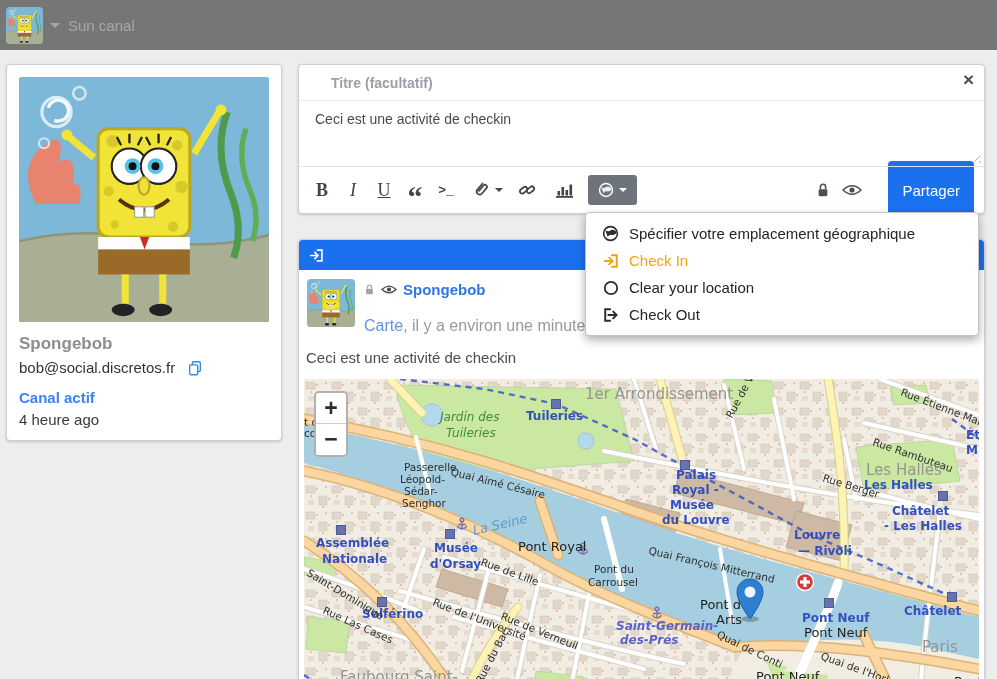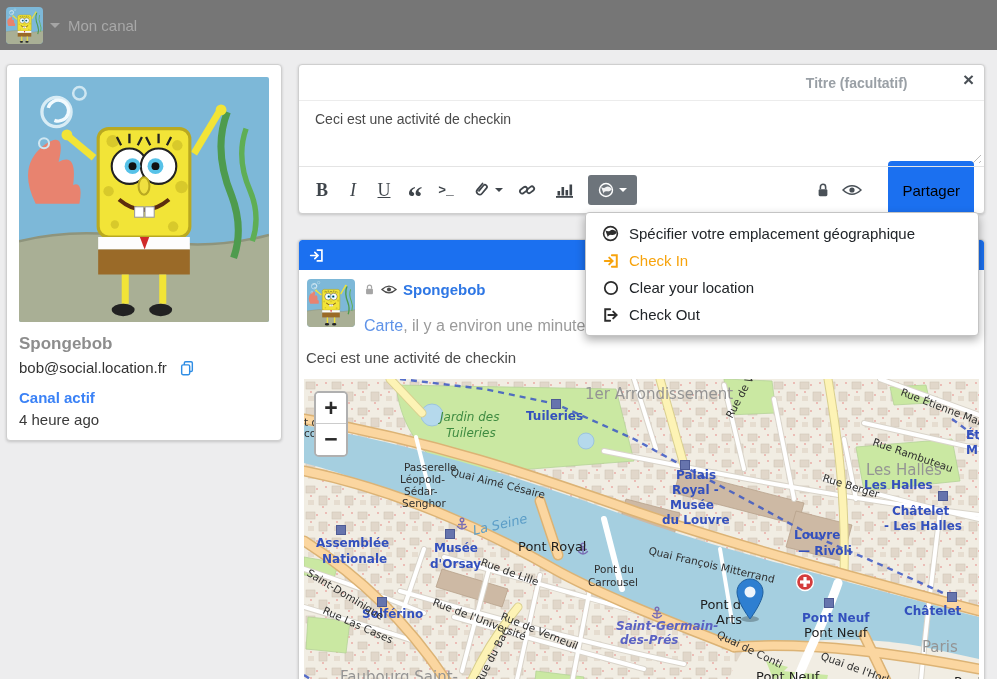--- a/index.html
+++ b/index.html
@@ -26,37 +26,37 @@
   .side-status{margin-top:13px;font-size:15px;font-weight:bold;color:#3b82f6;}
   .side-time{margin-top:5px;font-size:15px;color:#3a3a3a;}
 
   
   .main{position:absolute;left:298px;top:64px;width:687px;}
 
   
   .composer{position:relative;width:687px;}
   .composer .close-x{position:absolute;top:5px;right:10px;font-size:19px;font-weight:bold;color:#4a5056;cursor:pointer;line-height:1;}
   .title-row{height:36px;border-bottom:1px solid #ececec;}
-  .title-input{width:90%;height:100%;border:0;outline:none;padding:0 8px;font-size:14px;color:#15803d;background:transparent;text-align:right;}
+  .title-input{width:90%;height:100%;border:0;outline:none;padding:0 32px;font-size:14px;color:#15803d;background:transparent;}
   .title-input::placeholder{color:#9aa0a6;font-weight:bold;opacity:1;}
   .body-row{position:relative;height:66px;border-bottom:1px solid #e4e4e4;}
   .body-ta{width:100%;height:100%;border:0;outline:none;resize:none;padding:10px 16px;font-size:14px;color:#4a4a4a;background:transparent;}
   .grip{position:absolute;right:3px;bottom:3px;width:12px;height:12px;background:repeating-linear-gradient(135deg,transparent 0 3px,#b9b9b9 3px 4px);clip-path:polygon(100% 0,100% 100%,0 100%);cursor:nwse-resize;}
   .toolbar{height:46px;display:flex;align-items:center;padding:0 10px;}
   .tb{min-width:26px;height:30px;display:flex;align-items:center;justify-content:center;margin-right:5px;color:#3f454b;cursor:pointer;border-radius:3px;}
   .tb-b{font-family:"Liberation Serif",serif;font-weight:bold;font-size:18px;}
   .tb-i{font-family:"Liberation Serif",serif;font-style:italic;font-size:18px;}
   .tb-u{font-family:"Liberation Serif",serif;font-size:18px;text-decoration:underline;}
   .tb-q{font-family:"Liberation Serif",serif;font-weight:bold;font-size:30px;line-height:10px;padding-top:14px;}
   .tb-c{font-family:"Liberation Mono",monospace;font-weight:bold;font-size:13px;}
   .tb .mini-caret{width:0;height:0;border-left:4px solid transparent;border-right:4px solid transparent;border-top:4px solid #3f454b;margin-left:5px;}
   .tb-globe{background:#6d747b;color:#fff;padding:0 10px;margin-left:6px;}
   .tb-globe .mini-caret{border-top-color:#fff;}
   .tb-spacer{flex:1;}
-  .share-btn{background:var(--primary);color:#000000;border:0;border-radius:4px;font-size:15px;padding:21px 14px;cursor:pointer;margin-left:14px;}
+  .share-btn{background:var(--primary);color:#ffffff;border:0;border-radius:4px;font-size:15px;padding:21px 14px;cursor:pointer;margin-left:14px;}
   .tb-right{margin-right:12px;cursor:pointer;display:flex;align-items:center;}
 
   
   .dropdown{position:absolute;left:585px;top:212px;width:394px;background:#fff;border:1px solid #c4c4c4;border-radius:4px;box-shadow:0 4px 10px rgba(0,0,0,.32);padding:7px 0;z-index:50;}
   .menu-item{display:flex;align-items:center;gap:9px;padding:5px 15px;font-size:15px;color:#212529;cursor:pointer;white-space:nowrap;}
   .menu-item .mi-icon{width:19px;display:flex;justify-content:center;}
   .menu-item.orange{color:var(--orange);}
 
   
   .post-card{position:relative;margin-top:25px;width:687px;height:470px;overflow:hidden;}
@@ -141,32 +141,32 @@
     </defs>
   </svg>
 
   <nav class="navbar">
     <span class="nav-avatar">
       <svg class="icon-svg" width="37" height="37" viewBox="0 0 120 120">
           <use href="#sb"></use>
         </svg>
     </span>
     <span class="caret"></span>
-    <span class="nav-title">Mon canal</span>
+    <span class="nav-title">Sun canal</span>
   </nav>
 
   <aside class="card side-card">
     <span class="side-img">
       <svg class="icon-svg" width="250" height="245" viewBox="0 0 120 118" preserveAspectRatio="xMidYMid slice">
           <use href="#sb"></use>
         </svg>
     </span>
     <div class="side-name">Spongebob</div>
     <div class="side-addr">
-      <span>bob@social.location.fr</span>
+      <span>bob@social.discretos.fr</span>
       <span style="cursor:pointer">
         <svg class="icon-svg" width="16" height="16" viewBox="0 0 18 18" fill="none" stroke="#2f8de4" stroke-width="1.6">
           <rect x="6" y="2" width="9" height="11" rx="1.5" fill="#fff"></rect>
           <rect x="3" y="5.5" width="9" height="11" rx="1.5" fill="#fff"></rect>
         </svg>
       </span>
     </div>
     <div class="side-status">Canal actif</div>
     <div class="side-time">4 heure ago</div>
   </aside>

